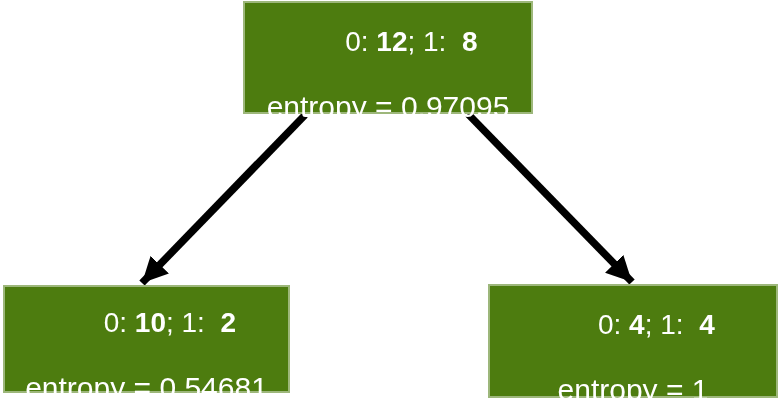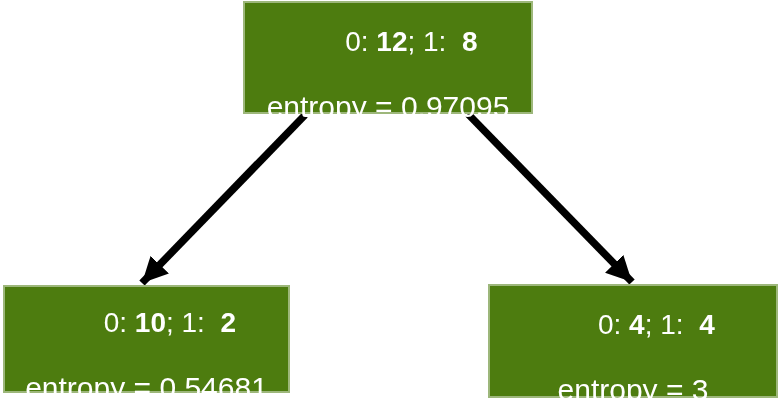--- a/index.html
+++ b/index.html
@@ -71,16 +71,16 @@
     <div class="counts">
       <span>0: </span><span class="val">10</span><span>; 1:  </span><span class="val">2</span>
     </div>
     <div class="entropy">entropy = 0.54681</div>
   </div>
 
   <div class="node node-right">
     <div class="counts">
       <span>0: </span><span class="val">4</span><span>; 1:  </span><span class="val">4</span>
     </div>
-    <div class="entropy">entropy = 3</div>
+    <div class="entropy">entropy = 1</div>
   </div>
 
 </div>
 
 </body></html>

